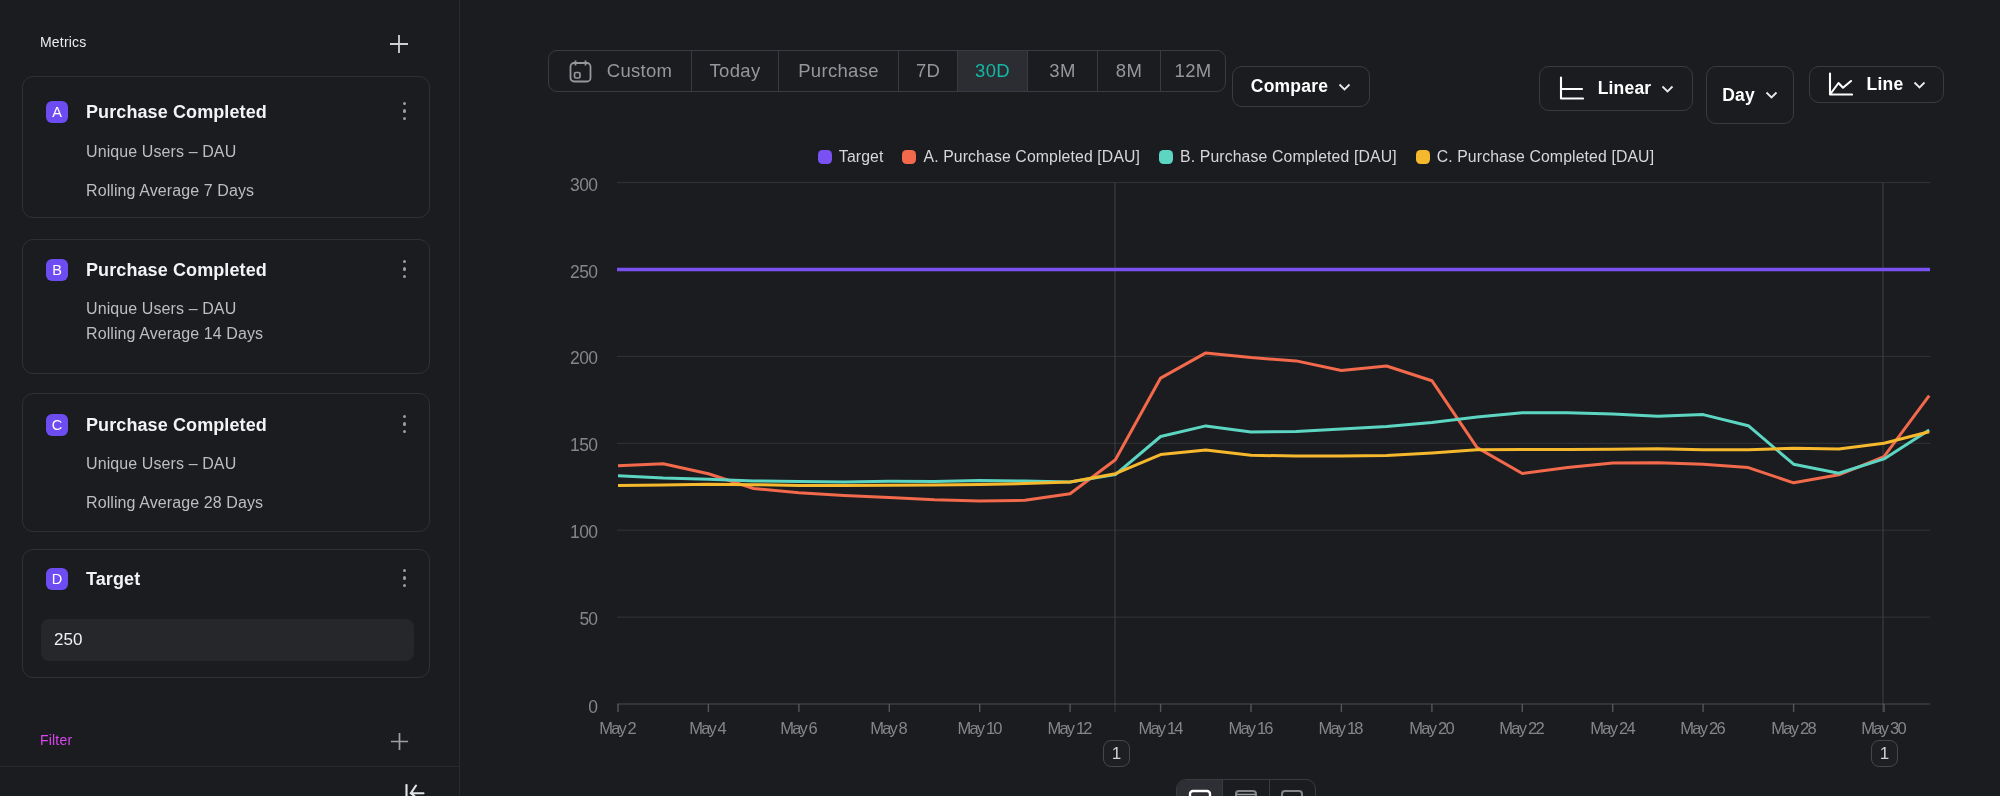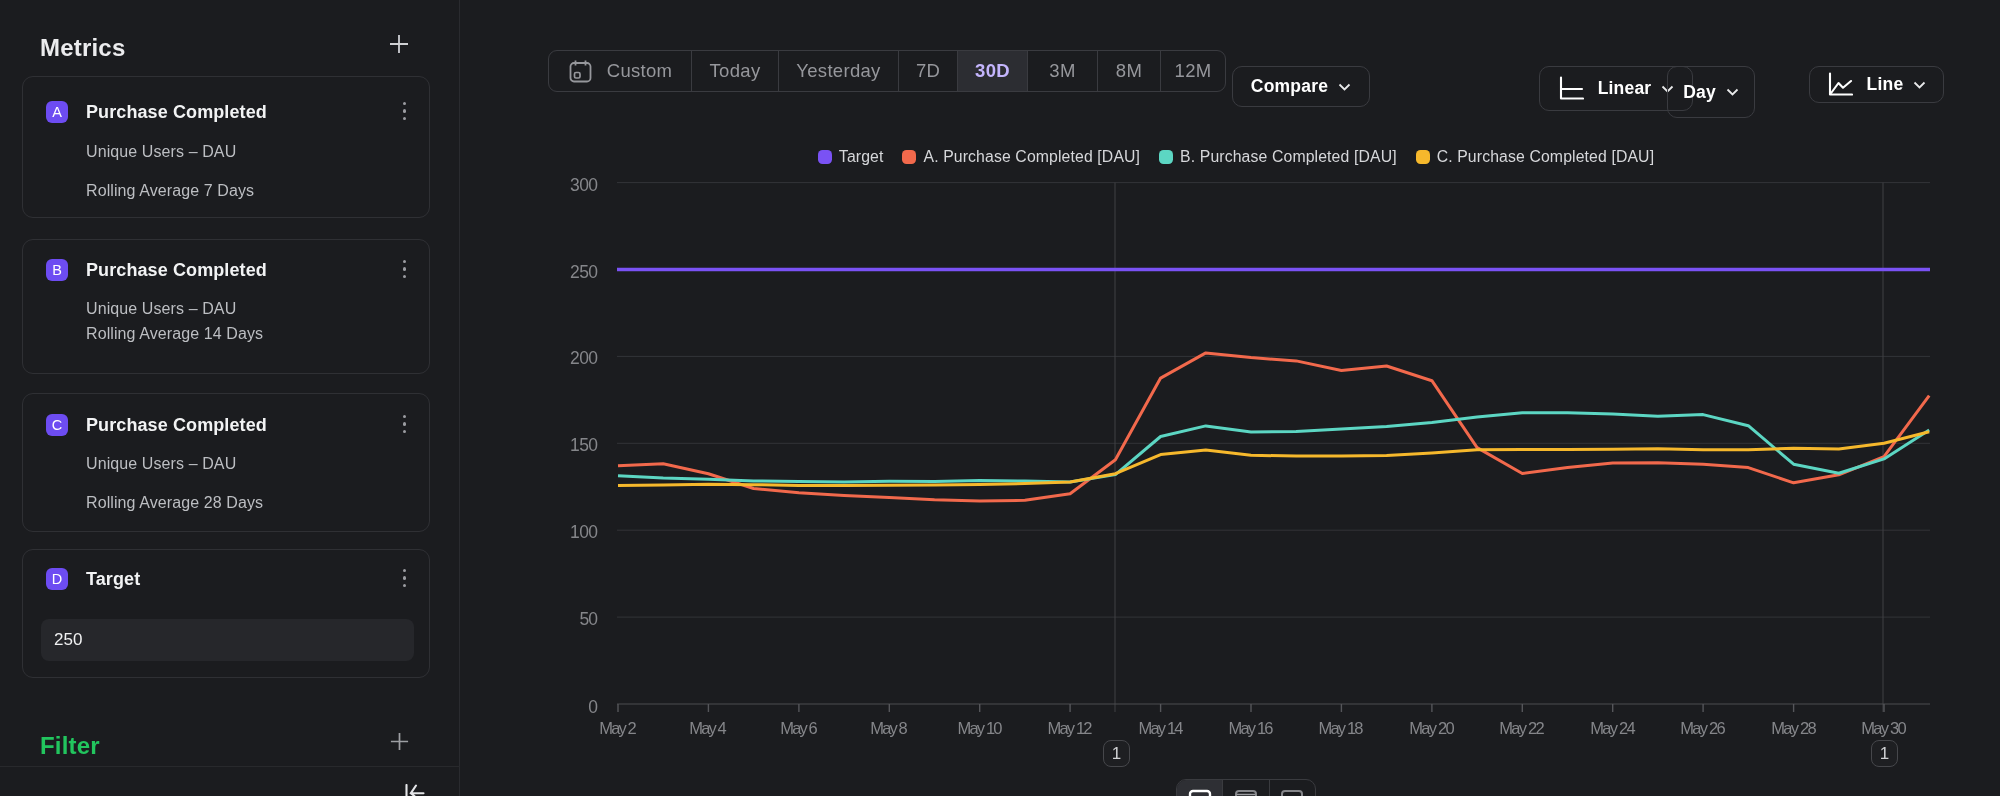--- a/index.html
+++ b/index.html
@@ -2,21 +2,21 @@
 <html><head>
 <meta charset="utf-8">
 <style>
   * { margin:0; padding:0; box-sizing:border-box; }
   html,body { width:2000px; height:796px; background:#1b1c1f; overflow:hidden;
     font-family:"Liberation Sans", sans-serif; }
   .abs { position:absolute; }
   
   #sidebar { position:absolute; left:0; top:0; width:460px; height:796px;
     border-right:1px solid #2a2b2f; }
-  .sb-head { position:absolute; left:40px; top:34px; font-size:24px; font-weight:700;
+  .sb-head { position:absolute; left:40px; top:34px; font-size:14px; font-weight:400;
     color:#ececee; letter-spacing:.2px; }
   .card { position:absolute; left:22px; width:408px; border:1px solid #2f3034;
     border-radius:11px; }
   .badge { position:absolute; left:23px; width:22px; height:22px; border-radius:6px;
     background:#6d4cf2; color:#fff; font-size:14.5px; font-weight:400;
     display:flex; align-items:center; justify-content:center; }
   .ctitle { position:absolute; left:63px; font-size:18px; font-weight:700; color:#f2f3f4; letter-spacing:.1px; }
   .csub { position:absolute; left:63px; font-size:16px; color:#bcbec2; letter-spacing:.1px; }
   .dots { position:absolute; left:380px; width:4px; }
   .dots span { display:block; width:3.2px; height:3.2px; border-radius:50%;
@@ -27,21 +27,21 @@
   .plus { stroke:#cfd0d3; stroke-width:1.8; }
   
   .btn { position:absolute; border:1px solid #3a3b40; border-radius:10px;
     display:flex; align-items:center; justify-content:center;
     color:#fff; font-size:17.5px; font-weight:700; letter-spacing:.2px; }
   #seg { position:absolute; left:548px; top:50px; width:678px; height:42px;
     border:1px solid #3a3b40; border-radius:9px; display:flex; overflow:hidden; }
   #seg .s { height:100%; display:flex; align-items:center; justify-content:center;
     color:#96979c; font-size:18.5px; letter-spacing:.3px; border-right:1px solid #3a3b40; }
   #seg .s:last-child { border-right:none; }
-  #seg .on { background:#2c2d32; color:#c4b5fd; font-weight:700; }
+  #seg .on { background:#2c2d32; color:#14b8a6; font-weight:400; }
   .chev { margin-left:10px; }
   
   #legend { position:absolute; left:472px; right:0; top:148px; height:17px;
     display:flex; justify-content:center; gap:19px; align-items:center; }
   .li { display:flex; align-items:center; gap:7px; color:#d6d7da; font-size:15.8px; letter-spacing:.12px; }
   .sq { width:14px; height:14px; border-radius:4.5px; }
   
   .ann { position:absolute; top:740px; width:27px; height:27px; border:1.5px solid #46474b;
     border-radius:8px; color:#cfd0d3; font-size:17px; display:flex;
     align-items:center; justify-content:center; background:#1e1f22; }
@@ -166,40 +166,40 @@
     <div class="badge" style="top:18px">D</div>
     <div class="ctitle" style="top:19px">Target</div>
     <div class="dots" style="top:19px">
         <span></span>
         <span></span>
         <span></span>
       </div>
     <div id="tinput">250</div>
   </div>
 
-  <div class="sb-head" style="top:732px;color:#22c55e">Filter</div>
+  <div class="sb-head" style="top:732px;color:#d946ef">Filter</div>
   <svg class="abs" style="left:389px;top:731px" width="21" height="21" viewBox="0 0 22 22">
     <path d="M11 2 V20 M2 11 H20" stroke="#9d9fa3" stroke-width="1.8" fill="none"></path>
   </svg>
   <div class="abs" style="left:0;top:766px;width:460px;height:1px;background:#28292c"></div>
   <svg class="abs" style="left:403px;top:784px" width="22" height="12" viewBox="0 0 22 12">
     <path d="M3.5 1 V12 M20.5 9.3 H7.8 M13 1.5 L7.8 9.3 L11.5 12" stroke="#e4e5e8" stroke-width="2.1" fill="none" stroke-linecap="round"></path>
   </svg>
 </div>
 
 <div id="seg">
   <div class="s" style="width:143px">
     <svg width="25" height="25" viewBox="0 0 25 25" style="margin-right:14px">
       <rect x="2.5" y="4" width="20" height="18.5" rx="3.5" fill="none" stroke="#96979c" stroke-width="1.8"></rect>
       <path d="M7.5 1.5 V6.5 M17.5 1.5 V6.5" stroke="#96979c" stroke-width="1.8"></path>
       <rect x="6.5" y="13.5" width="5.5" height="5.5" rx="1.5" fill="none" stroke="#96979c" stroke-width="1.7"></rect>
     </svg>
     Custom</div>
   <div class="s" style="width:87px">Today</div>
-  <div class="s" style="width:120px">Yesterday</div>
+  <div class="s" style="width:120px">Purchase</div>
   <div class="s" style="width:59px">7D</div>
   <div class="s on" style="width:70px">30D</div>
   <div class="s" style="width:70px">3M</div>
   <div class="s" style="width:63px">8M</div>
   <div class="s" style="width:64px">12M</div>
 </div>
 
 <div class="btn" style="left:1232px;top:66px;width:138px;height:41px">Compare
   <svg class="chev" width="13" height="8" viewBox="0 0 13 8">
       <path d="M1.5 1.5 L6.5 6.5 L11.5 1.5" fill="none" stroke="#e8e9ea" stroke-width="1.8"></path>
@@ -207,21 +207,21 @@
 </div>
 <div class="btn" style="left:1539px;top:66px;width:154px;height:45px">
   <svg width="26" height="26" viewBox="0 0 26 26" style="margin-right:14px">
     <path d="M3 1.5 V22.5 H25 M3 13 H24" fill="none" stroke="#fff" stroke-width="2.1" stroke-linecap="round" stroke-linejoin="round"></path>
   </svg>
   Linear
   <svg class="chev" width="13" height="8" viewBox="0 0 13 8">
       <path d="M1.5 1.5 L6.5 6.5 L11.5 1.5" fill="none" stroke="#e8e9ea" stroke-width="1.8"></path>
     </svg>
 </div>
-<div class="btn" style="left:1667px;top:66px;width:88px;height:52px">Day
+<div class="btn" style="left:1706px;top:66px;width:88px;height:58px">Day
   <svg class="chev" width="13" height="8" viewBox="0 0 13 8">
       <path d="M1.5 1.5 L6.5 6.5 L11.5 1.5" fill="none" stroke="#e8e9ea" stroke-width="1.8"></path>
     </svg>
 </div>
 <div class="btn" style="left:1809px;top:66px;width:135px;height:37px">
   <svg width="26" height="26" viewBox="0 0 26 26" style="margin-right:14px">
     <path d="M3 1.5 V22.5 H25 M4.5 20.5 L11.5 11 L16 15.7 L24 9" fill="none" stroke="#fff" stroke-width="2.1" stroke-linecap="round" stroke-linejoin="round"></path>
   </svg>
   Line
   <svg class="chev" width="13" height="8" viewBox="0 0 13 8">

